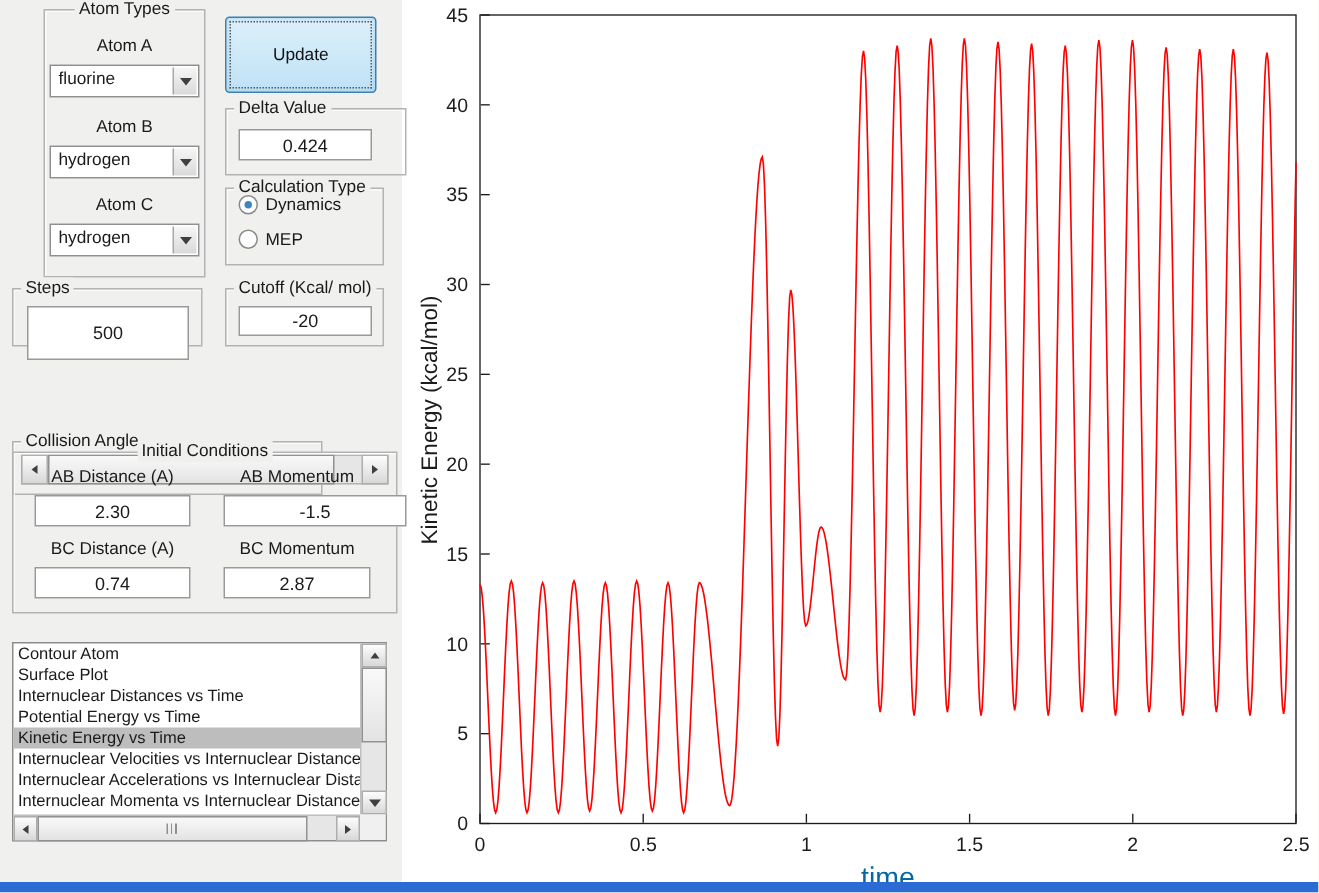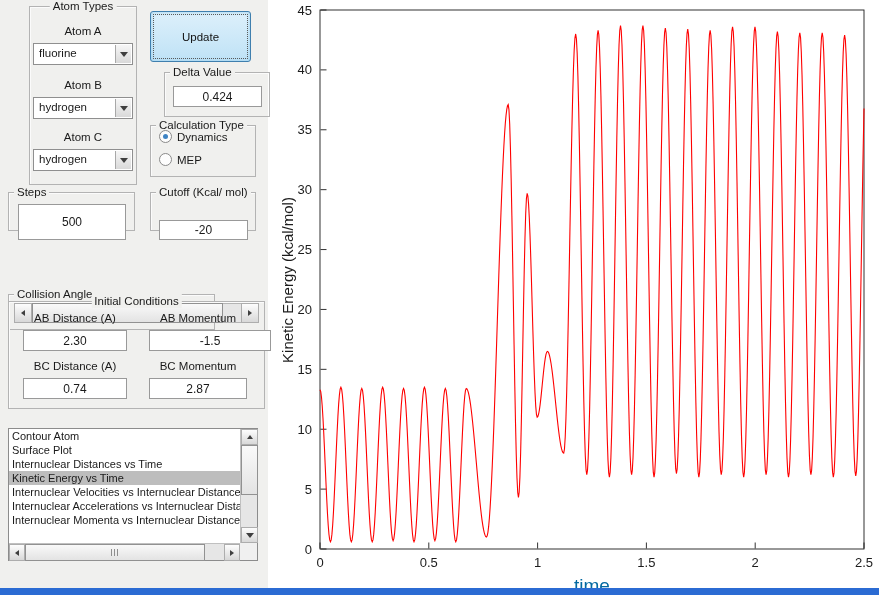--- a/index.html
+++ b/index.html
@@ -182,21 +182,21 @@
   <div class="combo" style="left:3px; top:142px; width:100px;">
     <span class="combo-val">hydrogen</span>
     <span class="combo-btn">
         <span class="tri-down"></span>
       </span>
   </div>
 </div>
 
 <button class="update-btn">Update</button>
 
-<div class="panel" style="left:164px; top:72px; width:106px; height:45px;">
+<div class="panel" style="left:150px; top:72px; width:121px; height:45px;">
   <span class="panel-title pt-left">Delta Value</span>
   <input class="tfield" style="left: 8px; top: 13px; width: 89px; height: 21px;" value="0.424">
 </div>
 
 <div class="panel" style="left:150px; top:125px; width:106px; height:52px;padding-left:32px;">
   <span class="panel-title pt-left">Calculation Type</span>
   <div class="radio-row sel" style="top:4px;align-items:flex-end;">
     <span class="radio"></span>
     <span style="font-size:11.5px;">Dynamics</span>
   </div>
@@ -206,21 +206,21 @@
   </div>
 </div>
 
 <div class="panel" style="left:8px; top:192px; width:127px; height:39px;">
   <span class="panel-title pt-left">Steps</span>
   <input class="tfield" style="left: 9px; top: 11px; width: 108px; height: 36px;" value="500">
 </div>
 
 <div class="panel" style="left:150px; top:192px; width:106px; height:39px;">
   <span class="panel-title pt-left">Cutoff (Kcal/ mol)</span>
-  <input class="tfield" style="left: 8px; top: 11px; width: 89px; height: 20px; margin-top: 16px;" value="-20">
+  <input class="tfield" style="left: 8px; top: 11px; width: 89px; height: 20px;" value="-20">
 </div>
 
 <div class="panel" style="left:8px; top:246px; width:207px; height:36px;margin-top:48px;">
   <span class="panel-title pt-left">Collision Angle</span>
   <div class="sb-track" style="left:5px; top:8px; width:245px; height:20px;">
     <span class="sb-btn" style="left:-1px; top:-1px; width:18px; height:20px;">
         <span class="tri-left"></span>
       </span>
     <span class="sb-thumb" style="left:17px; top:-1px; width:191px; height:20px;"></span>
     <span class="sb-btn" style="right:-1px; top:-1px; width:18px; height:20px;">
@@ -239,20 +239,21 @@
   <span class="lbl" style="left:140px; top:58px; width:98px; text-align:center;">BC Momentum</span>
   <input class="tfield" style="left: 14px; top: 76px; width: 104px; height: 21px;" value="0.74">
   <input class="tfield" style="left: 140px; top: 76px; width: 98px; height: 21px;" value="2.87">
 </div>
 
 <div class="listbox">
   <div class="list-items">
       <div class="list-item">Contour Atom</div>
       <div class="list-item">Surface Plot</div>
       <div class="list-item">Internuclear Distances vs Time</div>
+      <div class="list-item">Potential Energy vs Time</div>
       <div class="list-item sel">Kinetic Energy vs Time</div>
       <div class="list-item">Internuclear Velocities vs Internuclear Distance</div>
       <div class="list-item">Internuclear Accelerations vs Internuclear Distance</div>
       <div class="list-item">Internuclear Momenta vs Internuclear Distance</div>
     </div>
 
   <div class="sb-track" style="right:0; top:0; width:17px; height:114px; border:none; border-left:1px solid #c0c0c0;">
     <span class="sb-btn" style="left:0; top:0; width:17px; height:16px;">
         <span class="tri-up"></span>
       </span>

